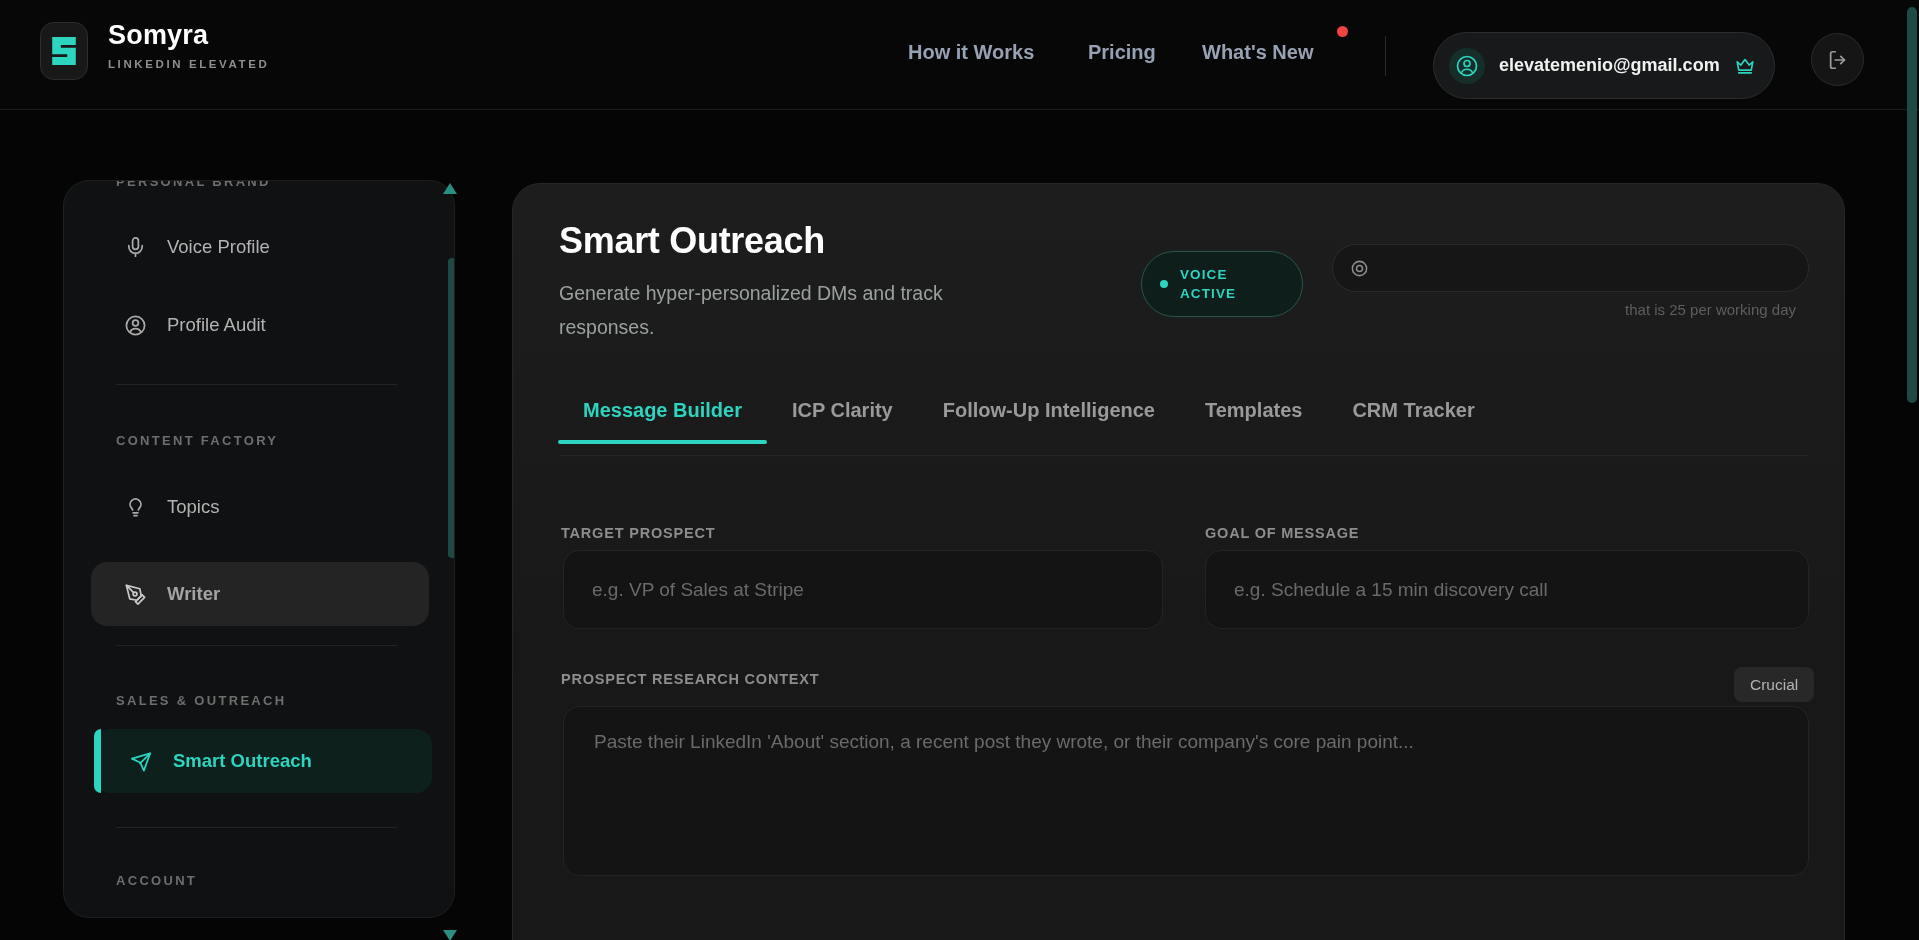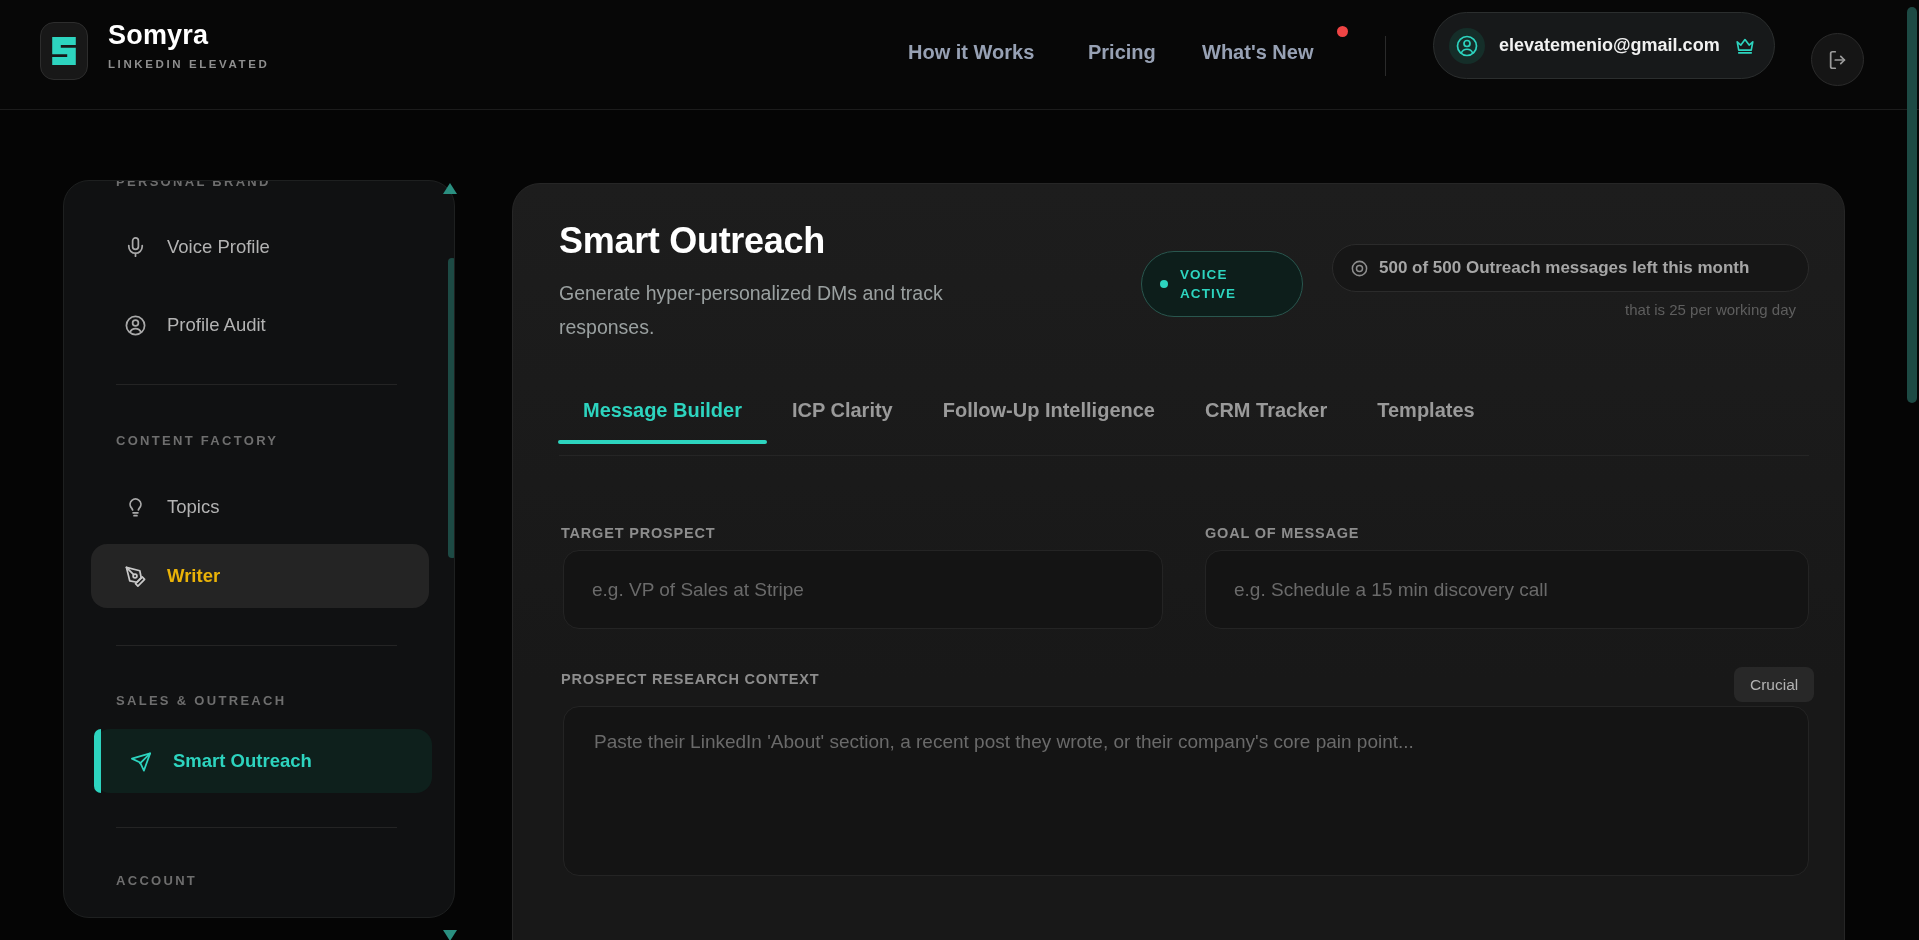--- a/index.html
+++ b/index.html
@@ -9,40 +9,40 @@
 
   
   #header { position:absolute; left:0; top:0; width:1919px; height:110px; background:#070707; border-bottom:1px solid #1c1c1c;padding-left:6px; }
   #logo { position:absolute; left:40px; top:22px; width:48px; height:58px; background:#181818; border:1px solid #2d2d2d; border-radius:14px; display:flex; align-items:center; justify-content:center; }
   #brand-name { position:absolute; left:108px; top:20px; font-size:27px; font-weight:700; color:#ffffff; letter-spacing:.2px; }
   #brand-tagline { position:absolute; left:108px; top:58px; font-size:11.5px; font-weight:700; letter-spacing:2.6px; color:#8f8f8f; }
   .nav-link { position:absolute; top:41px; font-size:20px; font-weight:600; color:#97a1b4; cursor:pointer; white-space:nowrap; }
   #nav-how { left:908px; } #nav-pricing { left:1088px; } #nav-new { left:1202px; }
   #new-dot { position:absolute; left:1337px; top:26px; width:11px; height:11px; border-radius:50%; background:#ef4444; }
   #header-vline { position:absolute; left:1385px; top:36px; width:1px; height:40px; background:#2a2a2a; }
-  #user-pill { position:absolute; left:1433px; top:12px; width:342px; height:67px; border-radius:34px; background:#17191a; border:1px solid #2b2e2e; display:flex; align-items:center; gap:14px; padding:0 14px 0 15px; cursor:pointer; }
+  #user-pill { position:absolute; left:1433px; top:32px; width:342px; height:67px; border-radius:34px; background:#17191a; border:1px solid #2b2e2e; display:flex; align-items:center; gap:14px; padding:0 14px 0 15px; cursor:pointer; }
   #user-avatar { width:36px; height:36px; border-radius:50%; background:#152e29; display:flex; align-items:center; justify-content:center; color:#2dd4bf; flex:0 0 auto; }
   #user-email { font-size:18px; font-weight:700; color:#f1f1f1; white-space:nowrap; }
   #crown { color:#2dd4bf; display:flex; }
   #logout-btn { position:absolute; left:1811px; top:33px; width:53px; height:53px; border-radius:50%; background:#151515; border:1px solid #2b2b2b; display:flex; align-items:center; justify-content:center; color:#9b9b9b; cursor:pointer; }
   #page-scrollbar { position:absolute; left:1907px; top:7px; width:10px; height:396px; border-radius:5px; background:#1d4a44; }
 
   
   #sidebar { position:absolute; left:63px; top:180px; width:392px; height:738px; background:#101112; border:1px solid #1e2020; border-radius:26px; overflow:hidden;text-decoration:underline; }
   .side-sec { position:absolute; left:52px; font-size:13px; font-weight:700; letter-spacing:2.3px; color:#6e6e6e; white-space:nowrap; }
   #sec-personal { top:-7px; }
   #sec-content  { top:252px; }
   #sec-sales    { top:512px; }
   #sec-account  { top:692px; }
   .side-item { position:absolute; left:27px; width:338px; height:64px; border-radius:16px; display:flex; align-items:center; gap:20px; padding-left:33px; color:#b3b3b3; font-size:18.5px; cursor:pointer; }
   .side-item .s-icon { width:23px; height:23px; display:flex; color:#a9a9a9; }
   #item-voice   { top:34px; }
   #item-audit   { top:112px;text-align:center; }
   #item-topics  { top:294px; }
-  #item-writer  { top:363px; background:#242424; color:#eab308; font-weight:700; }
+  #item-writer  { top:381px; background:#242424; color:#a3a3a3; font-weight:700; }
   #item-writer .s-icon { color:#c9c9c9; }
   #item-smart   { top:548px; left:30px; background:#0e201c; color:#2dd4bf; font-weight:600; border-radius:16px; }
   #item-smart::before { content:""; position:absolute; left:0; top:0; bottom:0; width:7px; background:#2dd4bf; border-radius:16px 0 0 16px; }
   #item-smart .s-icon { color:#2dd4bf; margin-left:3px; }
   .side-div { position:absolute; left:52px; width:281px; height:1px; background:#242424; }
   #div1 { top:203px; } #div2 { top:464px; } #div3 { top:646px; }
   #side-scroll-thumb { position:absolute; left:384px; top:77px; width:8px; height:300px; border-radius:4px; background:#1d4a44; }
   #side-up-arrow { position:absolute; left:443px; top:183px; width:0; height:0; border-left:7px solid transparent; border-right:7px solid transparent; border-bottom:11px solid #2a8f80; }
   #side-down-arrow { position:absolute; left:443px; top:930px; width:0; height:0; border-left:7px solid transparent; border-right:7px solid transparent; border-top:11px solid #2a8f80; }
 
@@ -210,30 +210,29 @@
       </span>
     </div>
 
     <div id="quota-pill">
       <span class="q-icon">
         <svg width="19" height="19" viewBox="0 0 24 24" fill="none" stroke="currentColor" stroke-width="1.9">
           <circle cx="12" cy="12" r="9"></circle>
             <circle cx="12" cy="12" r="3.8"></circle>
         </svg>
       </span>
-      <span id="quota-text">500 of 500 Outreach messages left this month</span>
     </div>
     <div id="quota-note">that is 25 per working day</div>
 
     <div id="tabs">
       <div class="tab active">Message Builder</div>
       <div class="tab">ICP Clarity</div>
       <div class="tab">Follow-Up Intelligence</div>
+      <div class="tab">Templates</div>
       <div class="tab">CRM Tracker</div>
-      <div class="tab">Templates</div>
     </div>
     <div id="tabs-divider"></div>
 
     <div id="label-target" class="field-label">TARGET PROSPECT</div>
     <div id="label-goal" class="field-label">GOAL OF MESSAGE</div>
     <input id="input-target" class="text-input" type="text" placeholder="e.g. VP of Sales at Stripe" style="">
     <input id="input-goal" class="text-input" type="text" placeholder="e.g. Schedule a 15 min discovery call" style="">
 
     <div id="label-context" class="field-label">PROSPECT RESEARCH CONTEXT</div>
     <div id="crucial-badge">Crucial</div>

